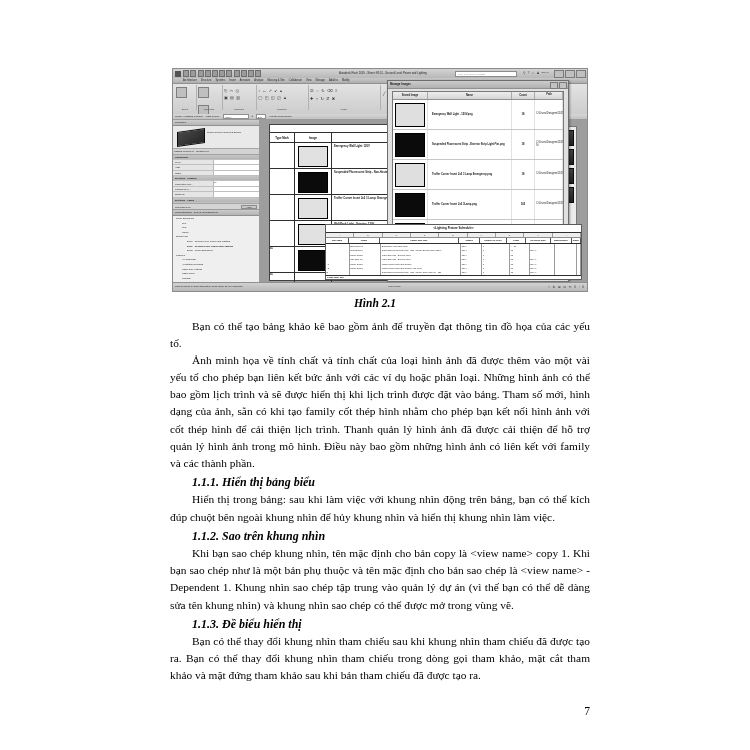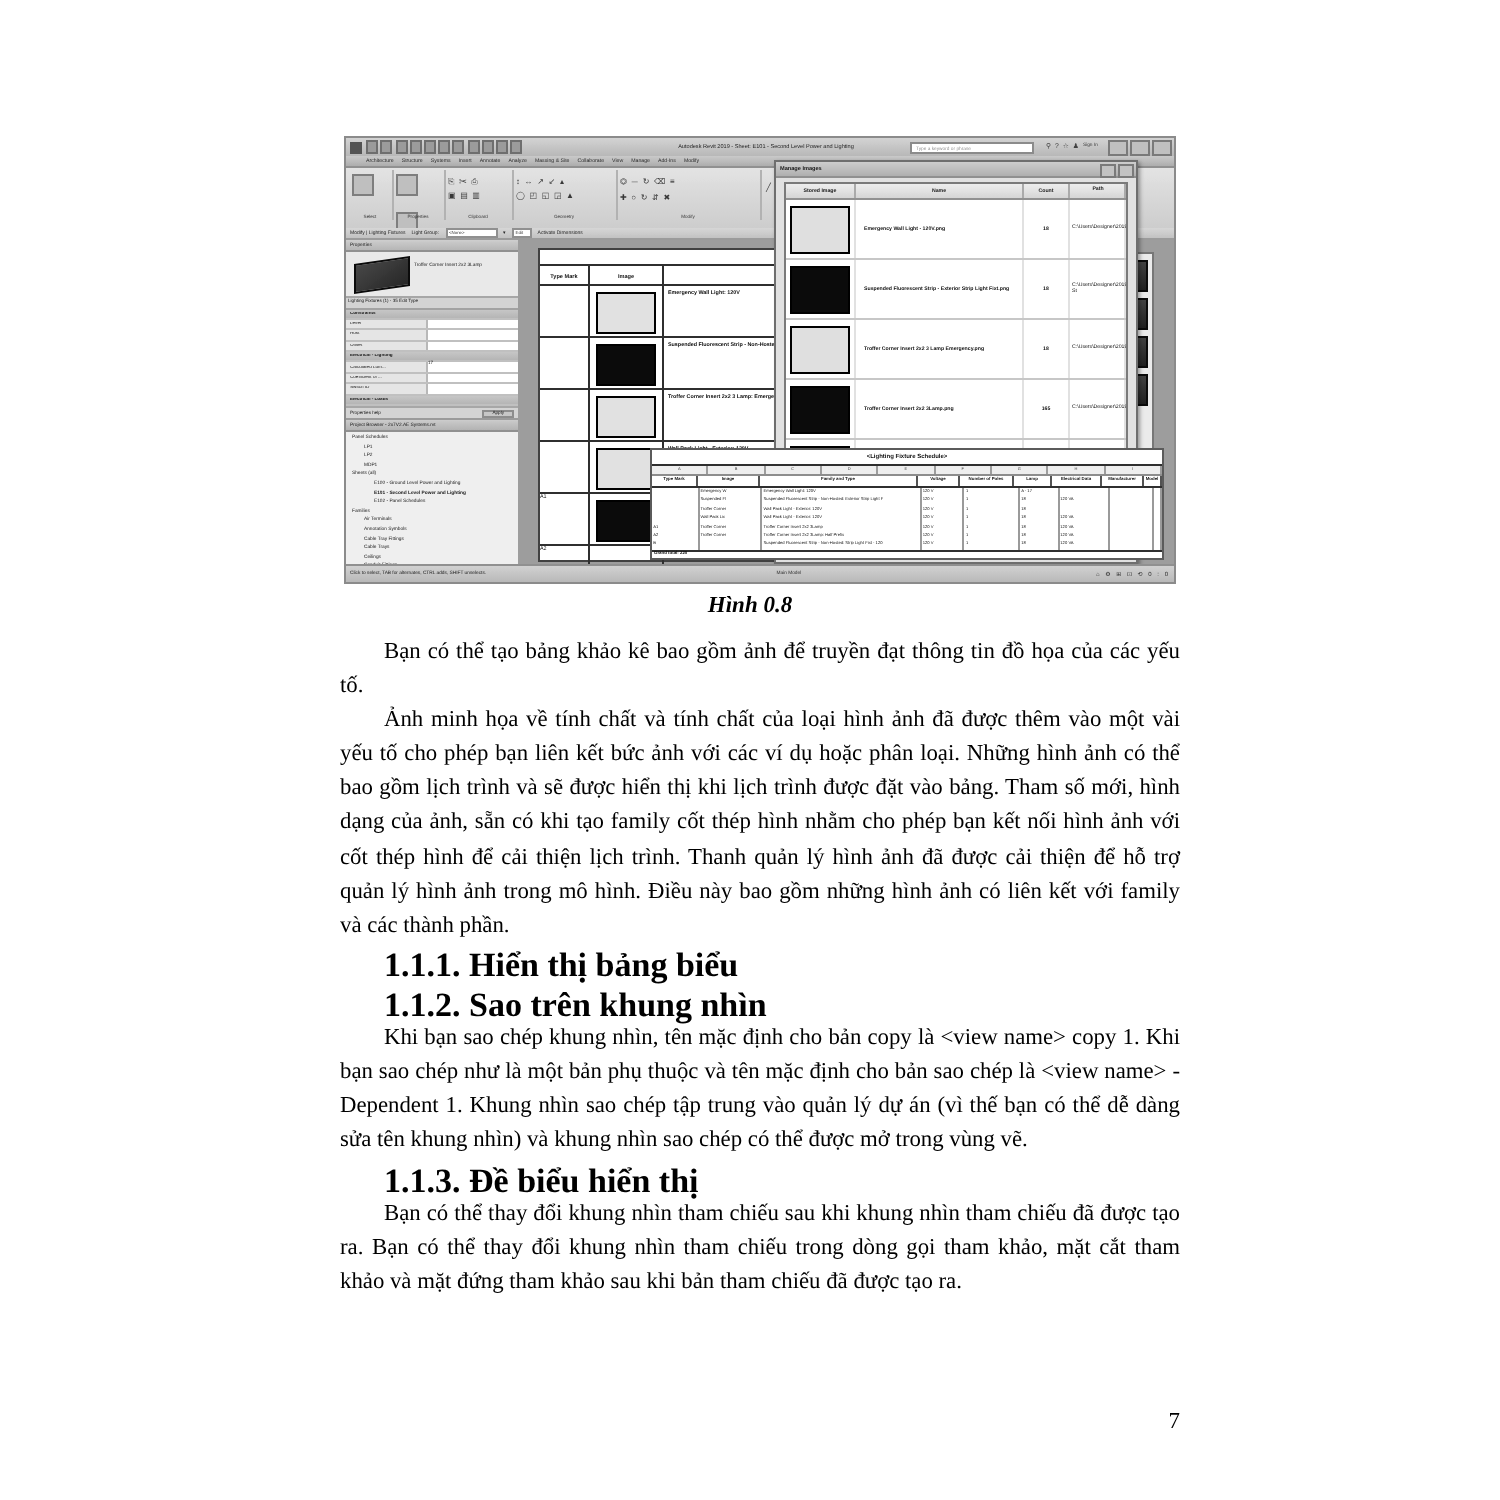--- a/index.html
+++ b/index.html
@@ -167,21 +167,21 @@
   
   .caption{
     position:absolute;left:0;right:0;top:297px;text-align:center;
     font-style:italic;font-weight:bold;font-size:11.5px;
   }
   .body{
     position:absolute;left:170px;top:318px;width:420px;
     font-size:11.4px;line-height:17.1px;text-align:justify;
   }
   .body p{margin:0;text-indent:22px;}
-  .body h3{margin:2.5px 0 0 0;font-size:17px;font-weight:bold;text-indent:22px;line-height:17.1px;}
+  .body h3{margin:2.5px 0 0 0;font-size:12px;font-weight:bold;text-indent:22px;line-height:17.1px;font-style:italic;}
   .pageno{
     position:absolute;left:0;right:160px;top:705px;text-align:right;
     font-size:11.5px;
   }
 </style>
 </head>
 <body>
 
 <div class="page">
 
@@ -600,27 +600,28 @@
 
       <div class="statusbar">
         <span>Click to select, TAB for alternates, CTRL adds, SHIFT unselects.</span>
         <span class="statusmid">Main Model</span>
         <span class="statusright">⌂ ⚙ ⊞ ⊡ ⟲ 0 : 0</span>
       </div>
 
     </div>
   </div>
 
-  <div class="caption">Hình 0.8</div>
+  <div class="caption">Hình 2.1</div>
 
   <div class="body">
     <p>Bạn có thể tạo bảng khảo kê bao gồm ảnh để truyền đạt thông tin đồ họa của các yếu tố.</p>
     <p>Ảnh minh họa về tính chất và tính chất của loại hình ảnh đã được thêm vào một vài yếu tố cho phép bạn liên kết bức ảnh với các ví dụ hoặc phân loại. Những hình ảnh có thể bao gồm lịch trình và sẽ được hiển thị khi lịch trình được đặt vào bảng. Tham số mới, hình dạng của ảnh, sẵn có khi tạo family cốt thép hình nhằm cho phép bạn kết nối hình ảnh với cốt thép hình để cải thiện lịch trình. Thanh quản lý hình ảnh đã được cải thiện để hỗ trợ quản lý hình ảnh trong mô hình. Điều này bao gồm những hình ảnh có liên kết với family và các thành phần.</p>
 
     <h3>1.1.1. Hiển thị bảng biểu</h3>
+    <p>Hiển thị trong bảng: sau khi làm việc với khung nhìn động trên bảng, bạn có thể kích đúp chuột bên ngoài khung nhìn để hủy khung nhìn và hiển thị khung nhìn làm việc.</p>
 
     <h3>1.1.2. Sao trên khung nhìn</h3>
     <p>Khi bạn sao chép khung nhìn, tên mặc định cho bản copy là &lt;view name&gt; copy 1. Khi bạn sao chép như là một bản phụ thuộc và tên mặc định cho bản sao chép là &lt;view name&gt; - Dependent 1. Khung nhìn sao chép tập trung vào quản lý dự án (vì thế bạn có thể dễ dàng sửa tên khung nhìn) và khung nhìn sao chép có thể được mở trong vùng vẽ.</p>
 
     <h3>1.1.3. Đề biểu hiển thị</h3>
     <p>Bạn có thể thay đổi khung nhìn tham chiếu sau khi khung nhìn tham chiếu đã được tạo ra. Bạn có thể thay đổi khung nhìn tham chiếu trong dòng gọi tham khảo, mặt cắt tham khảo và mặt đứng tham khảo sau khi bản tham chiếu đã được tạo ra.</p>
   </div>
 
   <div class="pageno">7</div>
 

